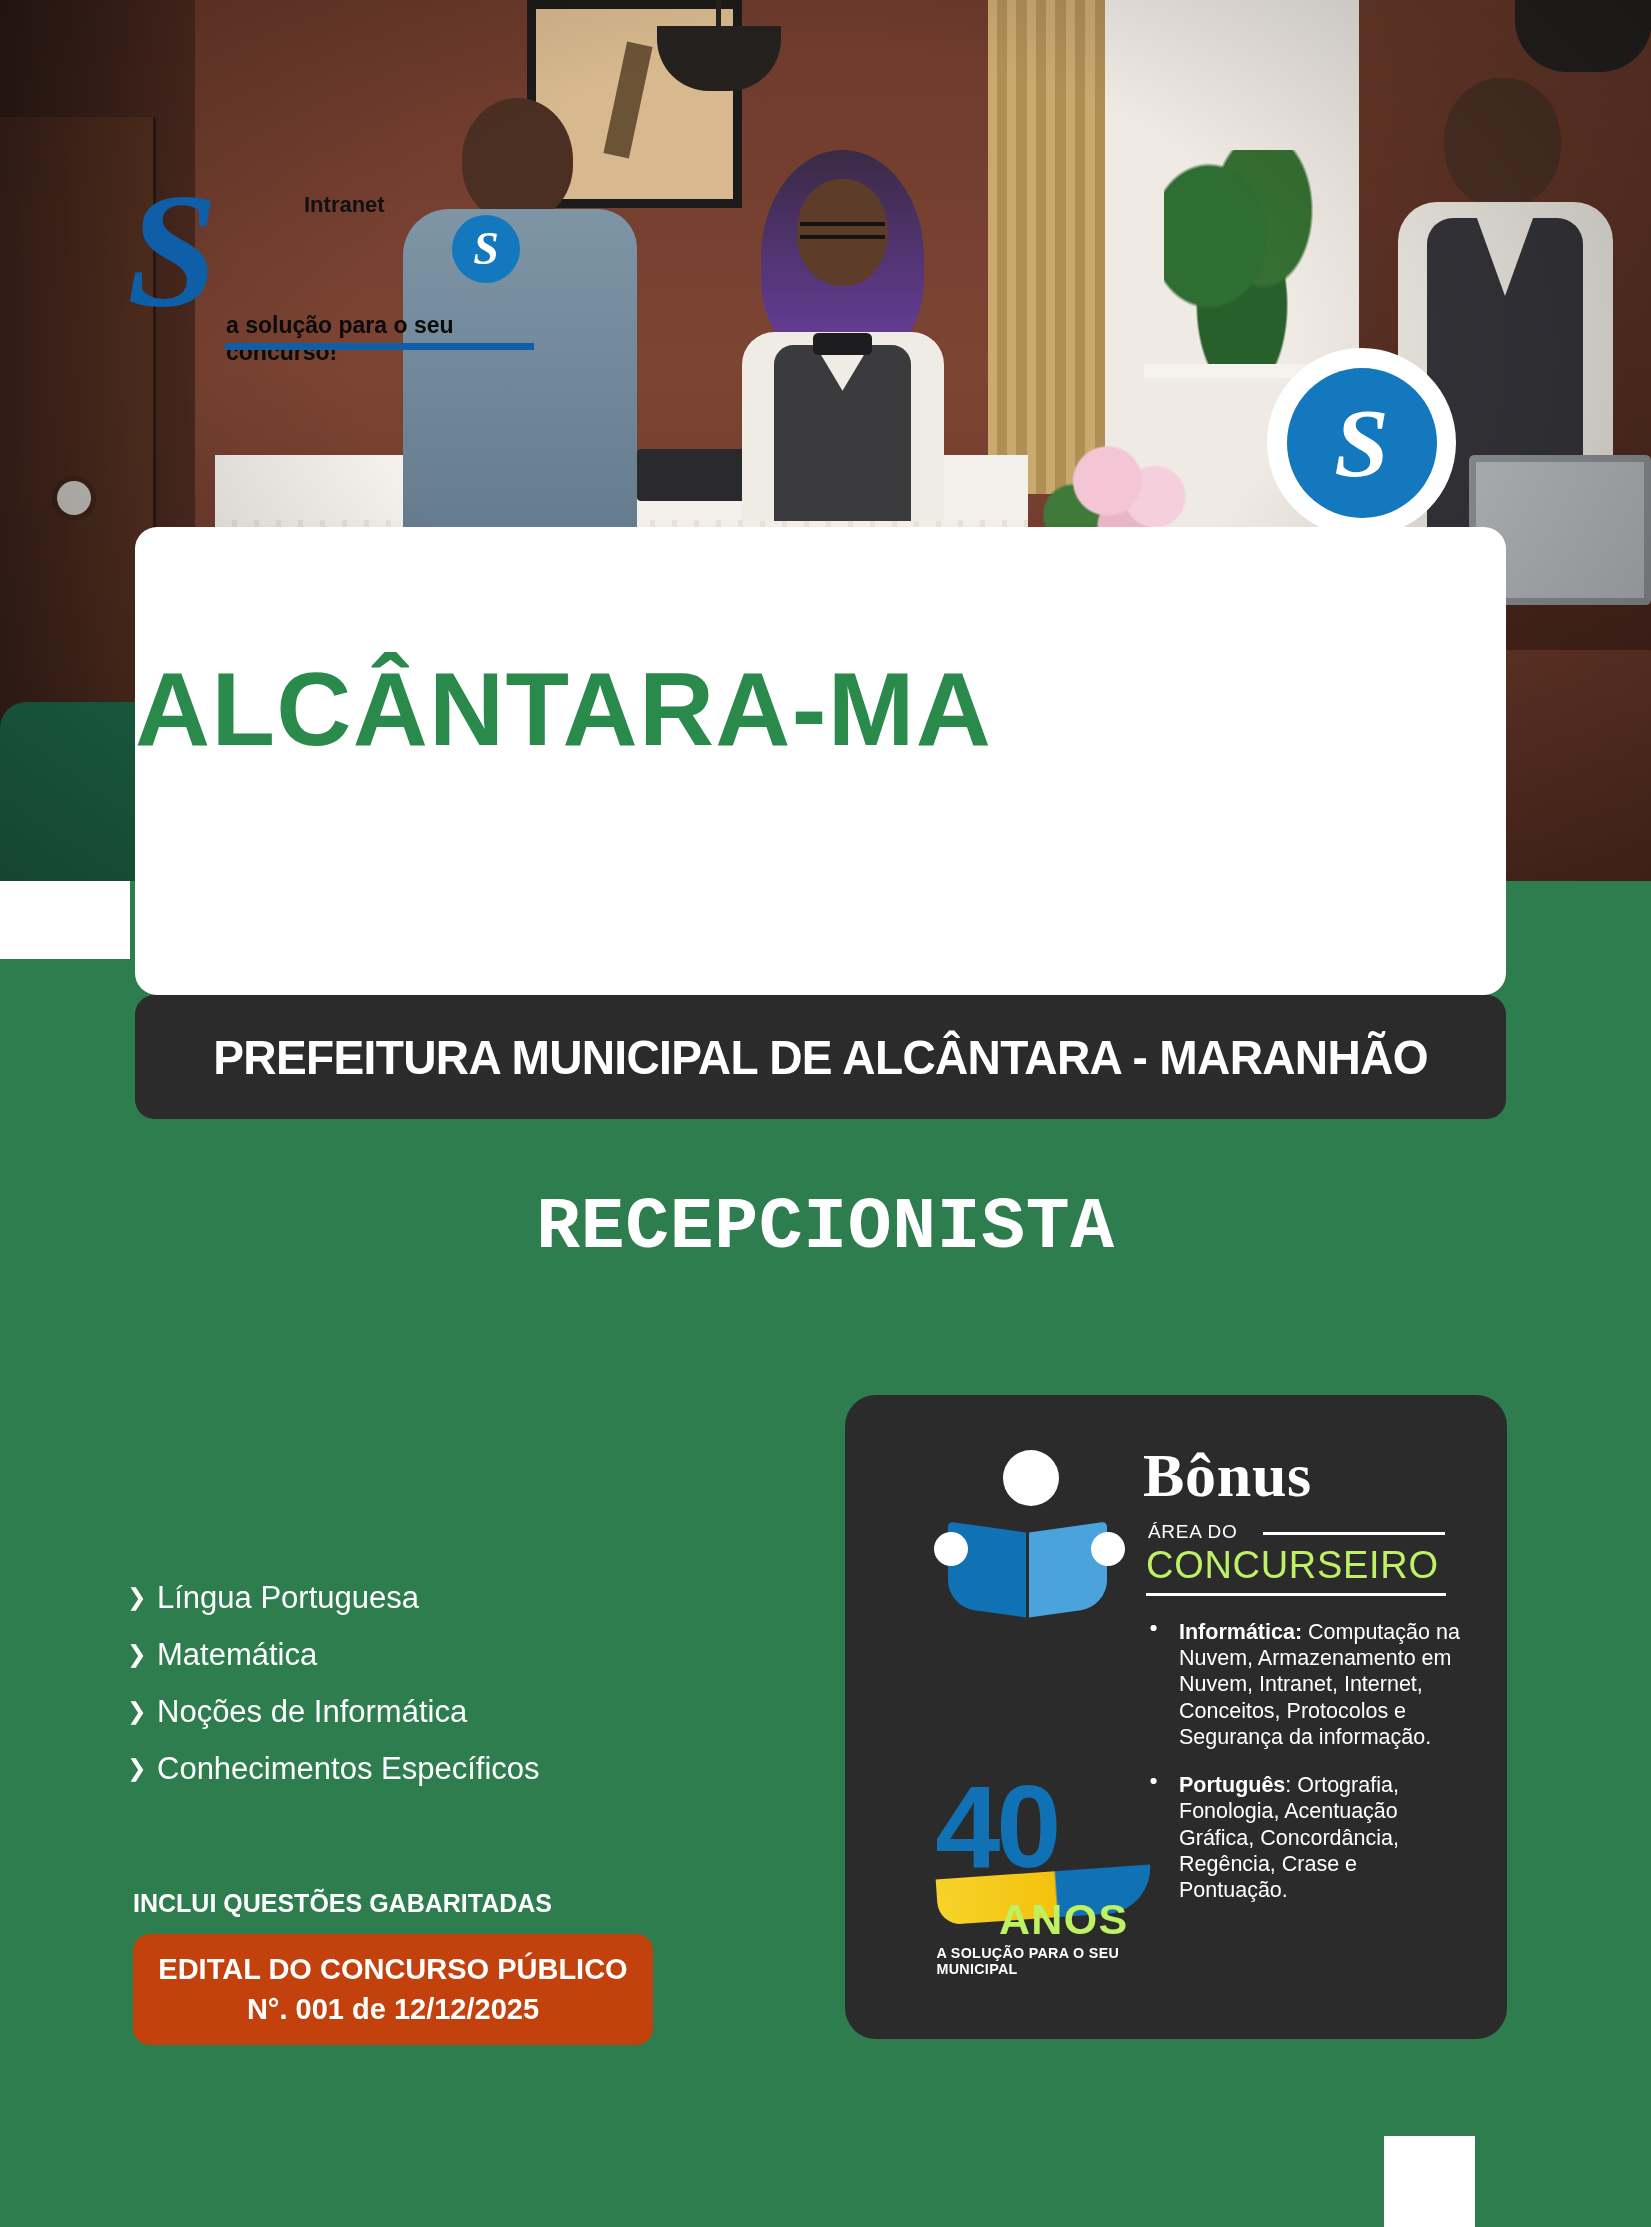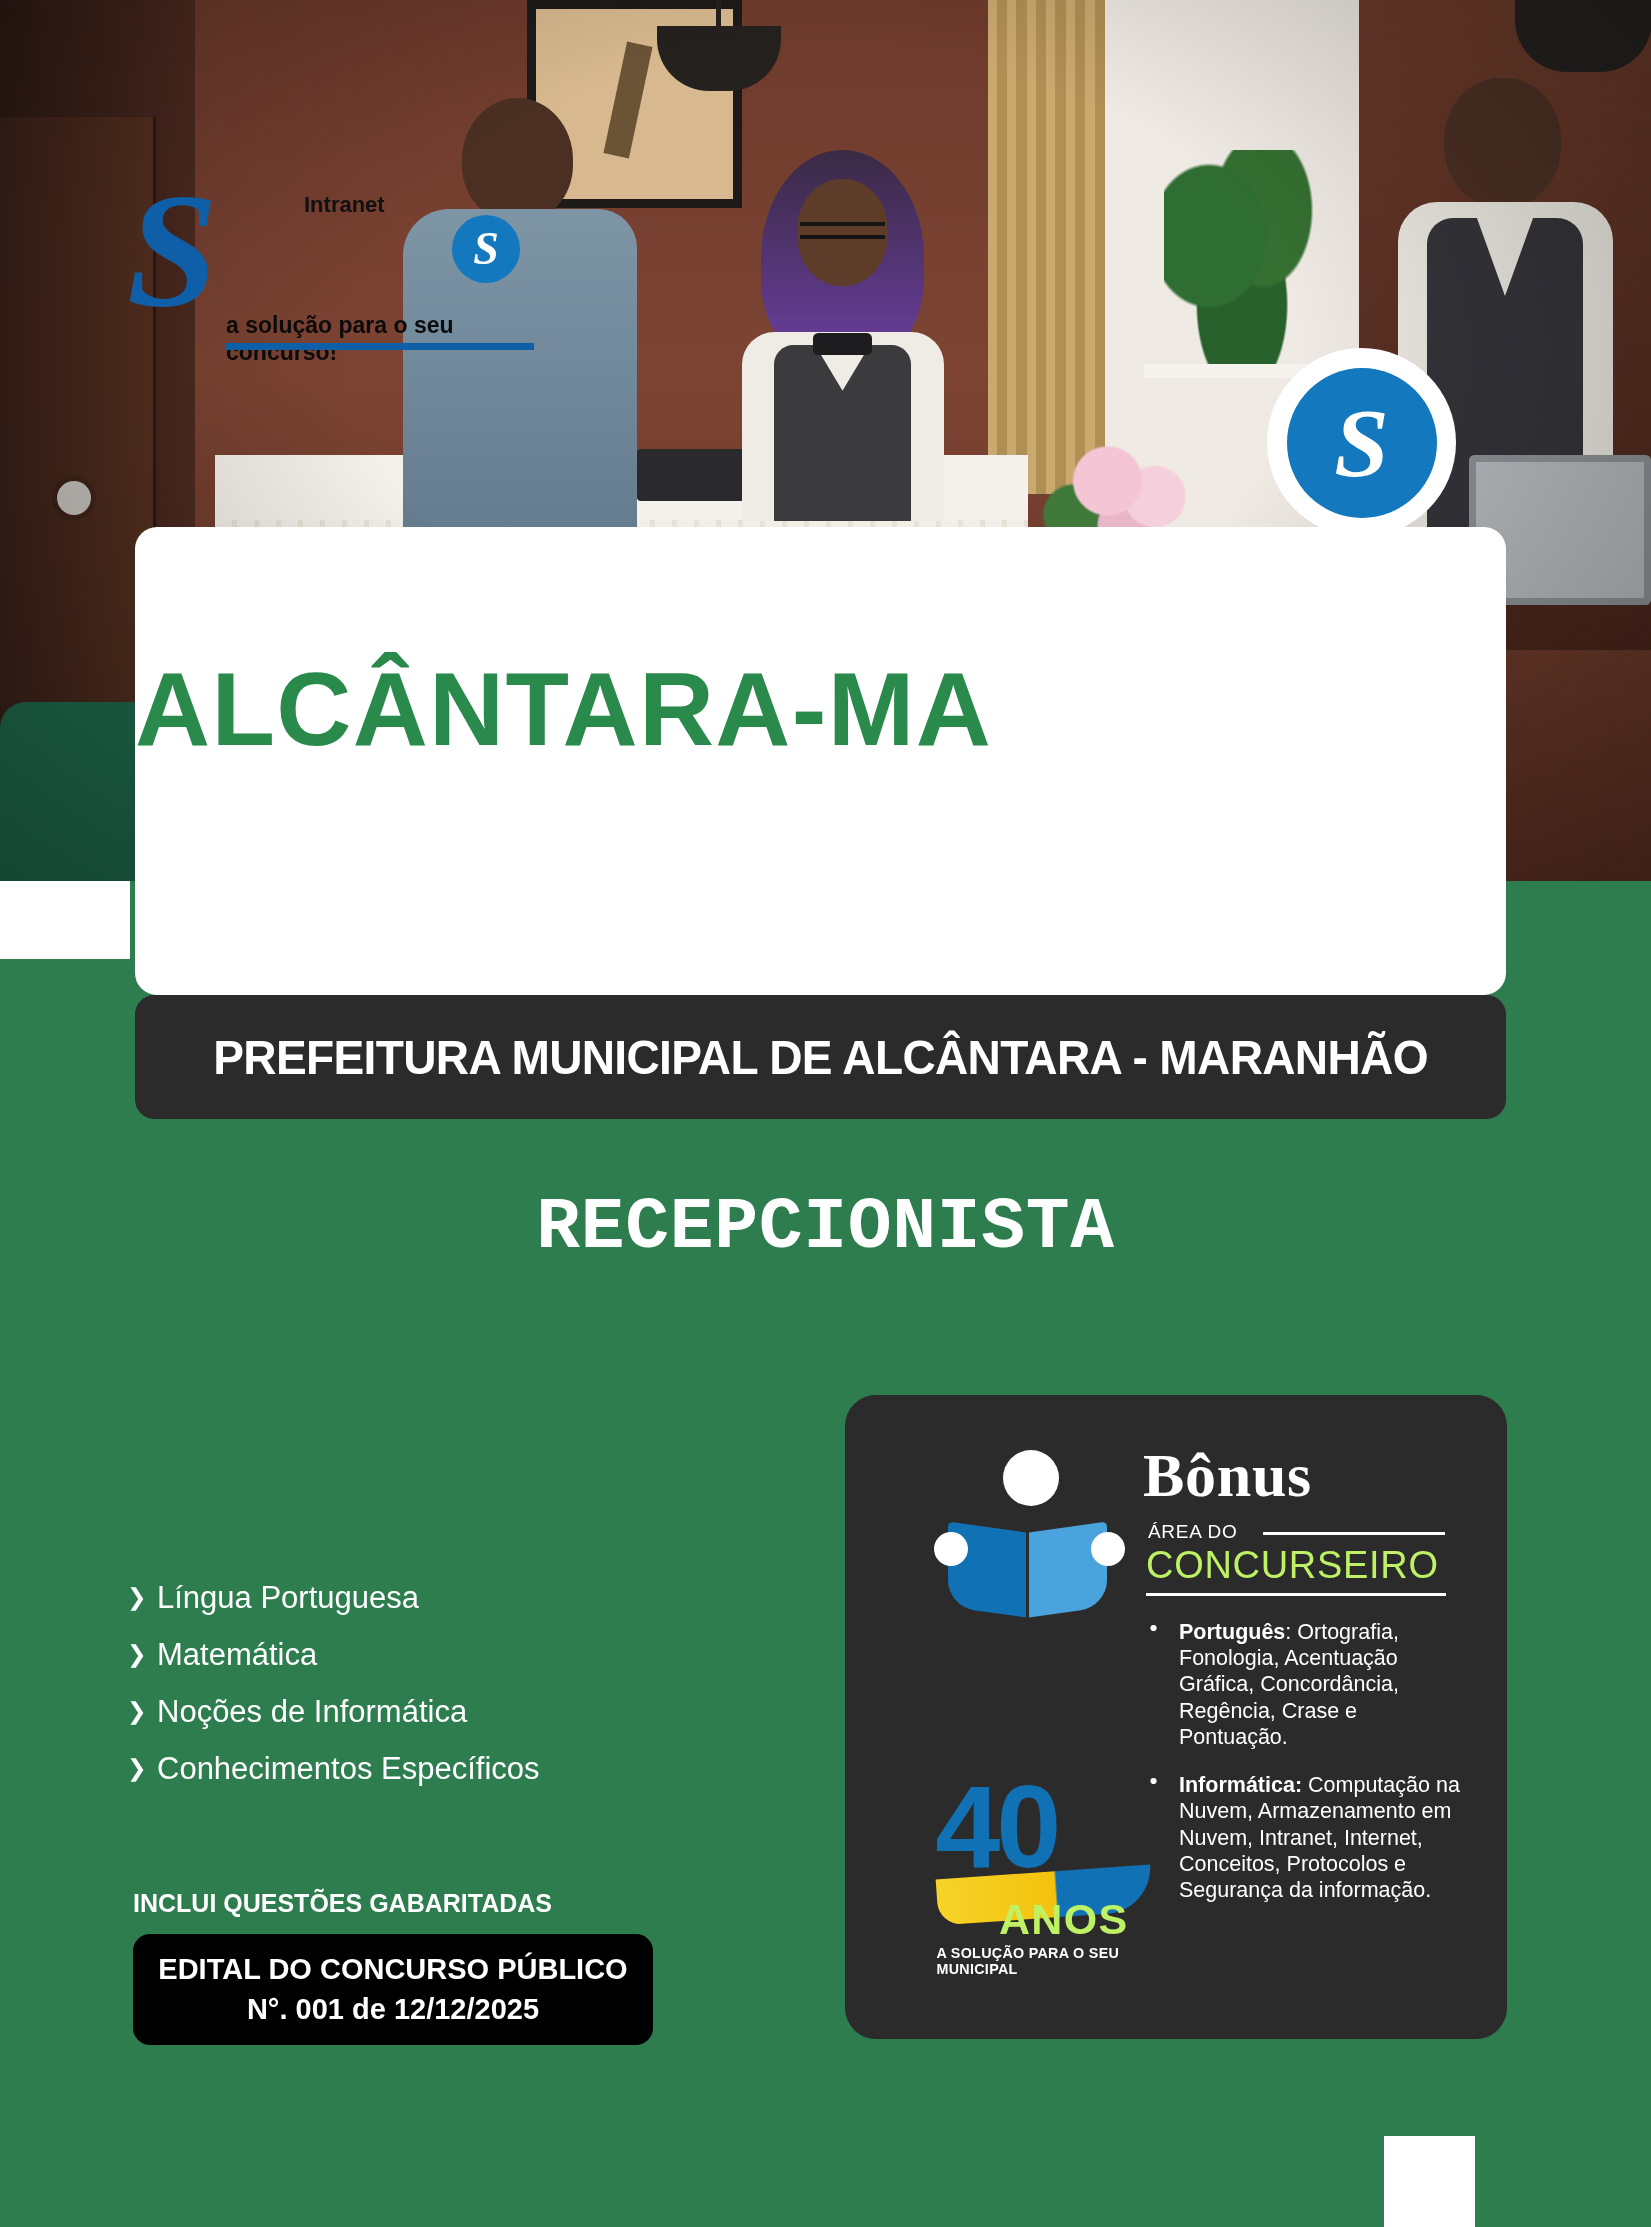--- a/index.html
+++ b/index.html
@@ -294,21 +294,21 @@
   }
 
   
   .includes {
     position: absolute; left: 133px; top: 1889px;
     color: #fff; font-size: 25px; font-weight: bold;
   }
   .edital {
     position: absolute; left: 133px; top: 1934px;
     width: 520px; height: 111px;
-    background: #000000; border-radius: 17px;
+    background: #c2410c; border-radius: 17px;
     display: flex; flex-direction: column;
     align-items: center; justify-content: center;
     gap: 6.5px;
   }
   .edital div { color: #fff; font-size: 29px; font-weight: bold; }
 
   
   .bonus {
     position: absolute; left: 845px; top: 1395px;
     width: 662px; height: 644px;
@@ -528,24 +528,24 @@
       <div class="handR"></div>
   </div>
   <div class="bonus-title">Bônus</div>
   <div class="bonus-sub1">ÁREA DO</div>
   <div class="bonus-sub1-line"></div>
   <div class="bonus-sub2">CONCURSEIRO</div>
   <div class="bonus-sub2-line"></div>
 
   <div class="bonus-bullets">
     <div class="bullet">
+      <b>Informática:</b><span> </span><span>Computação na Nuvem, Armazenamento em Nuvem, Intranet, Internet, Conceitos, Protocolos e Segurança da informação.</span>
+    </div>
+    <div class="bullet">
       <b>Português</b><span>: </span><span>Ortografia, Fonologia, Acentuação Gráfica, Concordância, Regência, Crase e Pontuação.</span>
-    </div>
-    <div class="bullet">
-      <b>Informática:</b><span> </span><span>Computação na Nuvem, Armazenamento em Nuvem, Intranet, Internet, Conceitos, Protocolos e Segurança da informação.</span>
     </div>
   </div>
 
   <div class="seal">
     <div class="seal-40">40</div>
     <div class="seal-swoosh"></div>
     <div class="seal-anos">ANOS</div>
     <div class="seal-tag">A SOLUÇÃO PARA O SEU MUNICIPAL</div>
   </div>
 

